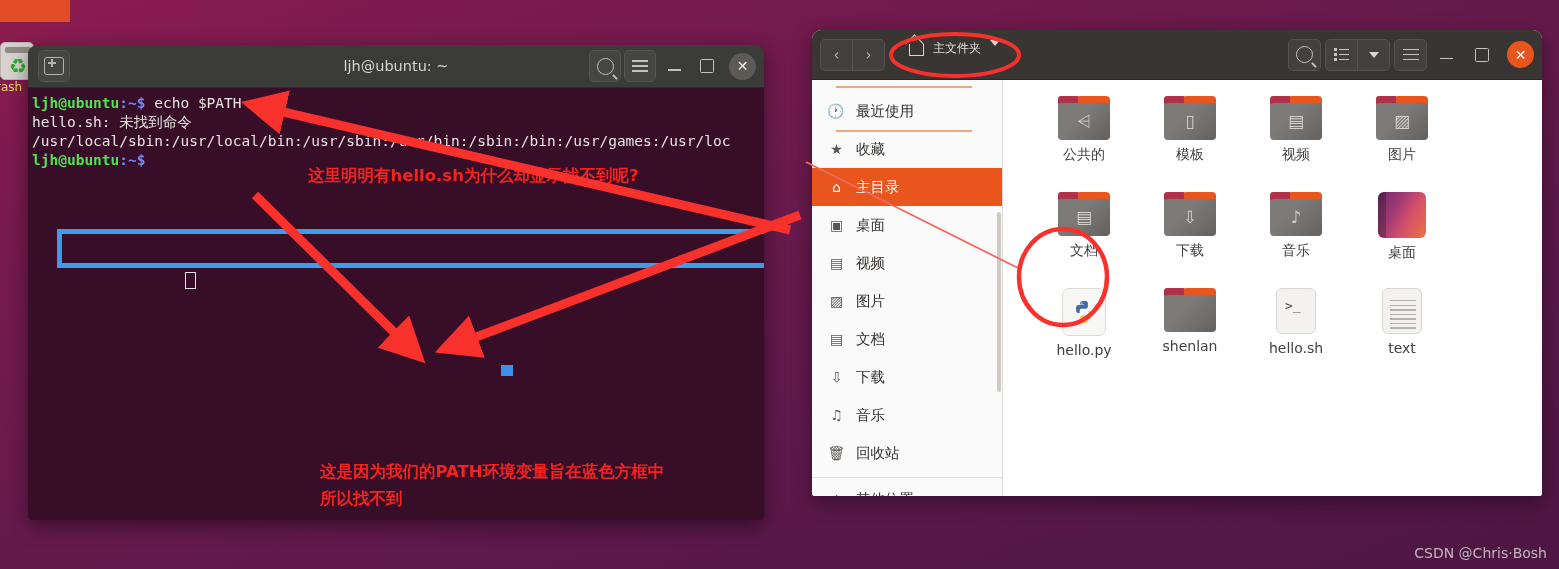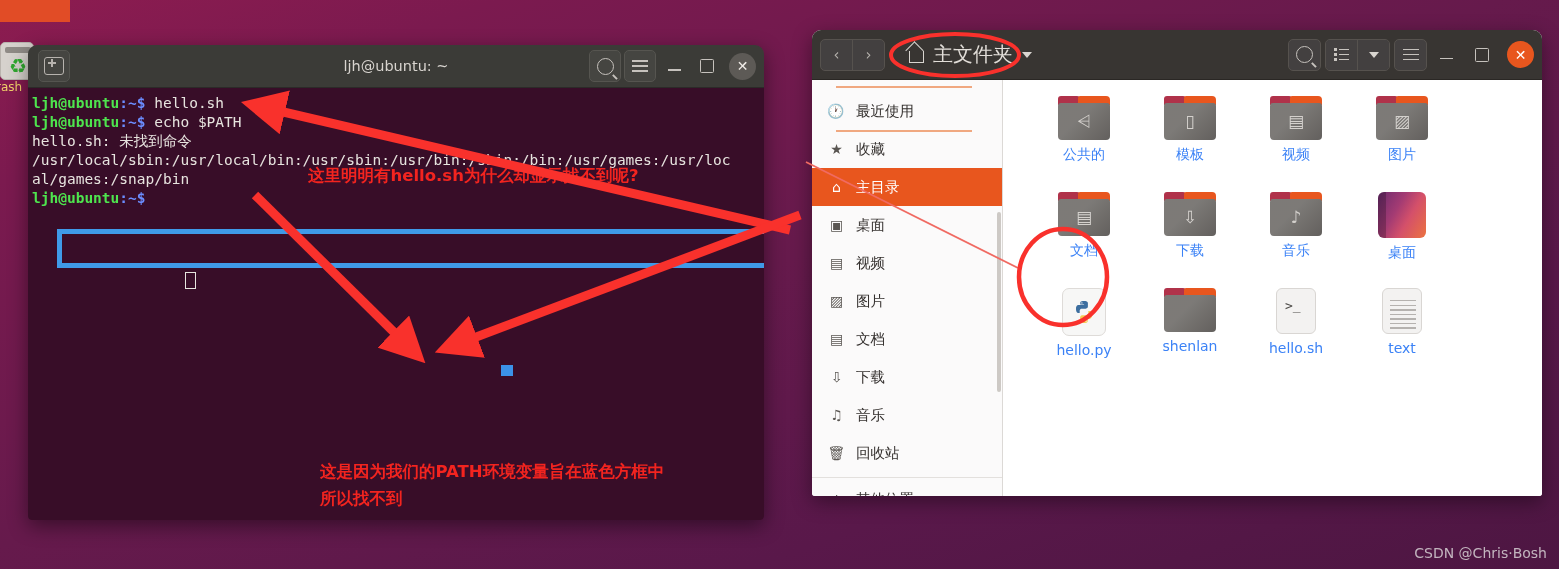--- a/index.html
+++ b/index.html
@@ -105,22 +105,22 @@
     box-shadow:0 6px 20px rgba(0,0,0,.4);
   }
   .fm-header{
     height:49px;background:#383532;display:flex;align-items:center;padding:0 8px;gap:5px;
     border-bottom:1px solid #2a2724;
   }
   .navgrp{display:flex;border:1px solid #56524e;border-radius:5px;overflow:hidden;background:#434040;}
   .navbtn{width:31px;height:30px;display:flex;align-items:center;justify-content:center;color:#b4b0ab;font-size:15px;}
   .navbtn+.navbtn{border-left:1px solid #56524e;}
   .pathbtn{
-    display:flex;align-items:center;gap:9px;height:30px;padding:0 11px;margin-left:8px;
-    color:#e2ded9;font-size:20px;border-radius:5px;
+    display:flex;align-items:flex-start;gap:9px;height:30px;padding:0 11px;margin-left:8px;
+    color:#e2ded9;font-size:12px;border-radius:5px;
   }
   .home-ico{
     width:13px;height:11px;border:1.6px solid #d9d5d0;border-top:none;position:relative;margin-top:4px;
   }
   .home-ico:before{
     content:"";position:absolute;left:-2.4px;top:-7px;width:12px;height:12px;
     border-left:1.6px solid #d9d5d0;border-top:1.6px solid #d9d5d0;transform:rotate(45deg);
   }
   .caret-down{width:0;height:0;border-left:5px solid transparent;border-right:5px solid transparent;border-top:6px solid #d9d5d0;}
   .fm-right{margin-left:auto;display:flex;align-items:center;gap:4px;}
@@ -148,21 +148,21 @@
   }
   .side-item.active{background:#e8561e;color:#fff;}
   .side-sep{height:1px;background:#e3e0dd;margin:5px 0 2px 0;}
   .sico{width:17px;height:17px;flex:0 0 auto;display:flex;align-items:center;justify-content:center;font-size:14px;color:#5a5652;}
   .side-item.active .sico{color:#fff;}
   .sbar-line{position:absolute;left:24px;width:136px;height:1.5px;background:#f0a880;}
   .sb-track{position:absolute;right:1px;top:132px;width:4px;height:180px;background:#cdc9c5;border-radius:2px;}
   .fm-content{flex:1;background:#fff;position:relative;padding:16px 0 0 28px;box-sizing:border-box;}
   .grid{display:flex;flex-wrap:wrap;}
   .cell{width:106px;height:96px;display:flex;flex-direction:column;align-items:center;}
-  .cell .nm{font-size:14px;color:#3b82f6;margin-top:6px;white-space:nowrap;}
+  .cell .nm{font-size:14px;color:#404040;margin-top:6px;white-space:nowrap;}
   .folder{width:52px;height:44px;position:relative;}
   .folder .tab{position:absolute;left:0;top:0;width:22px;height:9px;background:#b0324a;border-radius:3px 3px 0 0;}
   .folder .tab.o{background:#e8561e;left:20px;width:32px;border-radius:2px 4px 0 0;}
   .folder .bd{position:absolute;left:0;top:7px;width:52px;height:37px;background:#6e6b68;border-radius:3px 3px 4px 4px;}
   .folder .gl{position:absolute;left:0;top:7px;width:52px;height:37px;border-radius:3px 3px 4px 4px;
     background:linear-gradient(135deg,rgba(255,255,255,.10) 0 40%,rgba(0,0,0,.10) 100%);}
   .folder .sym{position:absolute;left:0;top:11px;width:52px;text-align:center;color:#d4d1cd;font-size:17px;line-height:28px;}
   .fileico{width:40px;height:46px;border-radius:6px;background:#f3f2f1;border:1px solid #d9d6d3;position:relative;box-sizing:border-box;}
   .desktop-ico{width:48px;height:46px;border-radius:6px;
     background:linear-gradient(120deg,#6b2b6e 0%,#a33b73 38%,#d4506a 62%,#ec7340 100%);}
@@ -211,25 +211,23 @@
           <div class="icon-min"></div>
         </div>
       <div class="tb-btn">
           <div class="icon-max"></div>
         </div>
       <div class="btn-close-term">✕</div>
     </div>
   </div>
 
   <div class="term-body">
-    <div class="tline"><span class="c-user">ljh@ubuntu</span><span class="c-path">:~$</span><span class="c-white"> hello.sh</span></div>
     <div class="tline"><span class="c-user">ljh@ubuntu</span><span class="c-path">:~$</span><span class="c-white"> echo $PATH</span></div>
     <div class="tline c-white">hello.sh: 未找到命令</div>
     <div class="tline c-white">/usr/local/sbin:/usr/local/bin:/usr/sbin:/usr/bin:/sbin:/bin:/usr/games:/usr/loc</div>
-    <div class="tline c-white">al/games:/snap/bin</div>
     <div class="tline"><span class="c-user">ljh@ubuntu</span><span class="c-path">:~$</span></div>
 
     <div class="bluebox"></div>
     <div class="cursor-block"></div>
     <div class="mouse-dot"></div>
 
     <div class="anno anno-top">这里明明有hello.sh为什么却显示找不到呢?</div>
     <div class="anno anno-bottom">
       <div>这是因为我们的PATH环境变量旨在蓝色方框中</div>
       <div>所以找不到</div>

